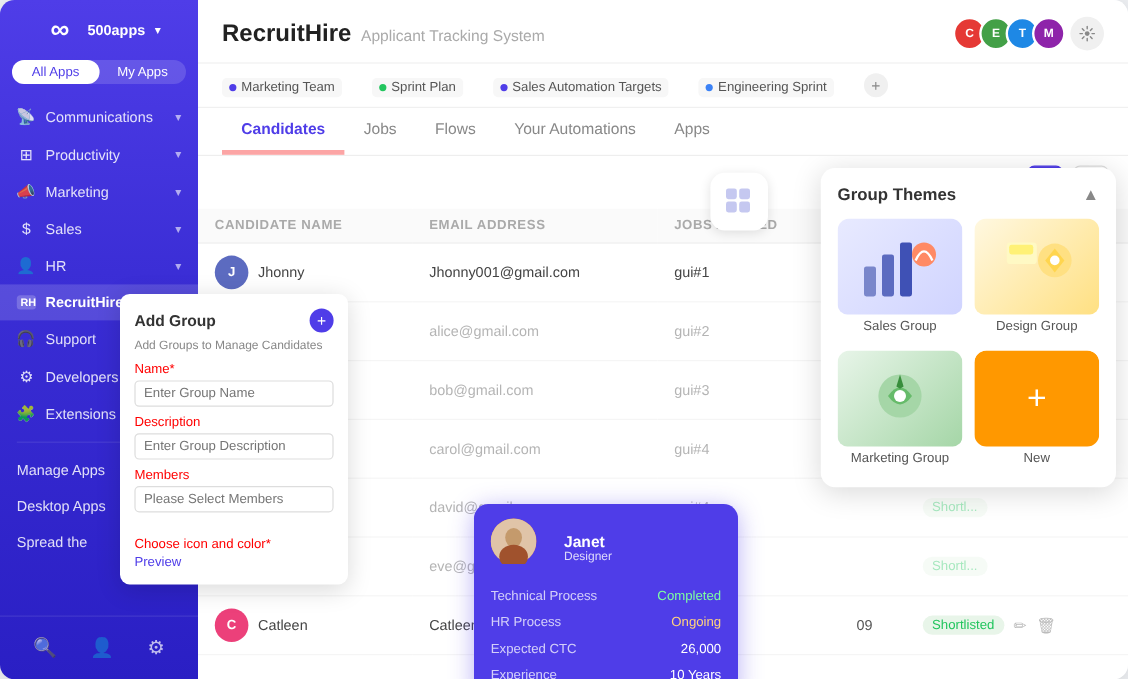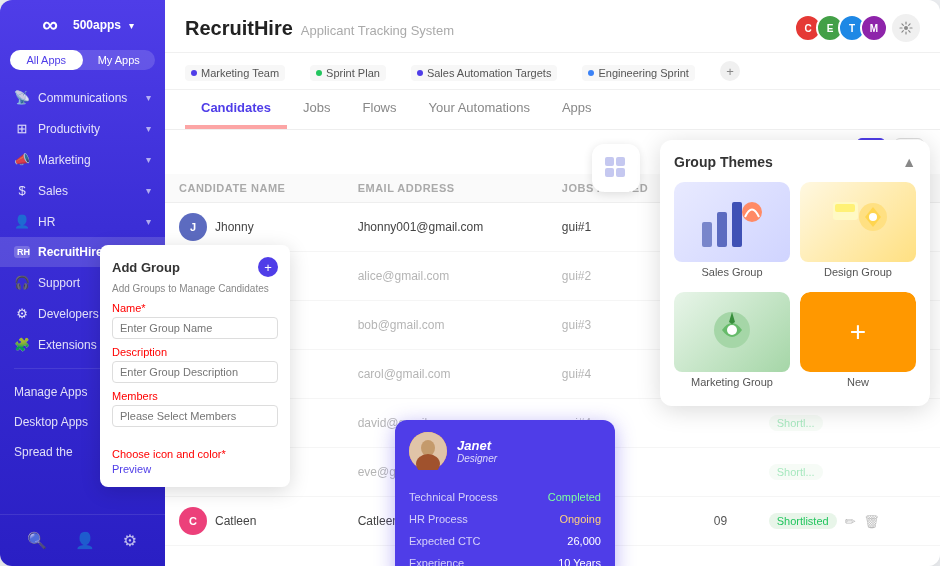--- a/index.html
+++ b/index.html
@@ -90,32 +90,32 @@
     .candidate-avatar { width: 28px; height: 28px; border-radius: 50%; display: flex; align-items: center; justify-content: center; color: white; font-size: 11px; font-weight: 700; flex-shrink: 0; }
     .applied-badge { display: inline-block; padding: 2px 8px; border-radius: 10px; font-size: 11px; }
     .badge-shortlisted { background: #e8f5e9; color: #22c55e; }
     .row-actions { display: flex; gap: 8px; align-items: flex-end; }
     .row-action { color: #bbb; cursor: pointer; font-size: 13px; }
 
     
     .group-icon-btn { width: 48px; height: 48px; background: white; border-radius: 12px; display: flex; align-items: center; justify-content: center; box-shadow: 0 2px 10px rgba(0,0,0,0.12); cursor: pointer; position: absolute; right: 300px; top: 14px; z-index: 20; }
 
     
-    .group-themes-popup { position: absolute; right: 10px; top: 10px; width: 270px; background: white; border-radius: 12px; box-shadow: 0 4px 24px rgba(0,0,0,0.15); z-index: 50; padding: 14px; }
+    .group-themes-popup { position: absolute; right: 10px; top: 10px; width: 246px; background: white; border-radius: 12px; box-shadow: 0 4px 24px rgba(0,0,0,0.15); z-index: 50; padding: 14px; }
     .group-themes-header { display: flex; align-items: center; justify-content: space-between; margin-bottom: 12px; }
     .group-themes-title { font-size: 14px; font-weight: 600; color: #333; }
     .group-themes-arrow { color: #888; font-size: 14px; cursor: pointer; }
     .group-themes-grid { display: grid; grid-template-columns: 1fr 1fr; gap: 10px; }
     .group-card { border-radius: 10px; overflow: hidden; cursor: pointer; position: relative; }
     .group-card-label { font-size: 11px; color: #555; text-align: center; padding: 4px 0; }
     .group-card-new { background: #ff9800; border-radius: 10px; height: 80px; display: flex; align-items: center; justify-content: center; color: white; font-size: 28px; cursor: pointer; }
 
     
     .janet-popup { position: absolute; left: 230px; top: 290px; width: 220px; background: #4f3de8; border-radius: 12px; box-shadow: 0 4px 20px rgba(79,61,232,0.4); z-index: 200; padding: 0; overflow: hidden; }
-    .janet-header { display: flex; align-items: center; gap: 10px; padding: 12px 14px 10px; font-style: italic; }
+    .janet-header { display: flex; align-items: flex-end; gap: 23px; padding: 12px 14px 10px; }
     .janet-avatar-img { width: 38px; height: 38px; border-radius: 50%; background: linear-gradient(135deg, #f5a623, #e05c5c); display: flex; align-items: center; justify-content: center; font-size: 16px; }
     .janet-info { color: white; }
     .janet-name { font-size: 13px; font-weight: 700; }
     .janet-role { font-size: 10px; opacity: 0.8; }
     .janet-rows { padding: 6px 0 10px; }
     .janet-row { display: flex; justify-content: space-between; padding: 5px 14px; }
     .janet-row-label { font-size: 11px; color: rgba(255,255,255,0.75); }
     .janet-row-value { font-size: 11px; color: white; font-weight: 500; }
     .janet-row-value.completed { color: #7effa0; }
     .janet-row-value.ongoing { color: #ffd27e; }

